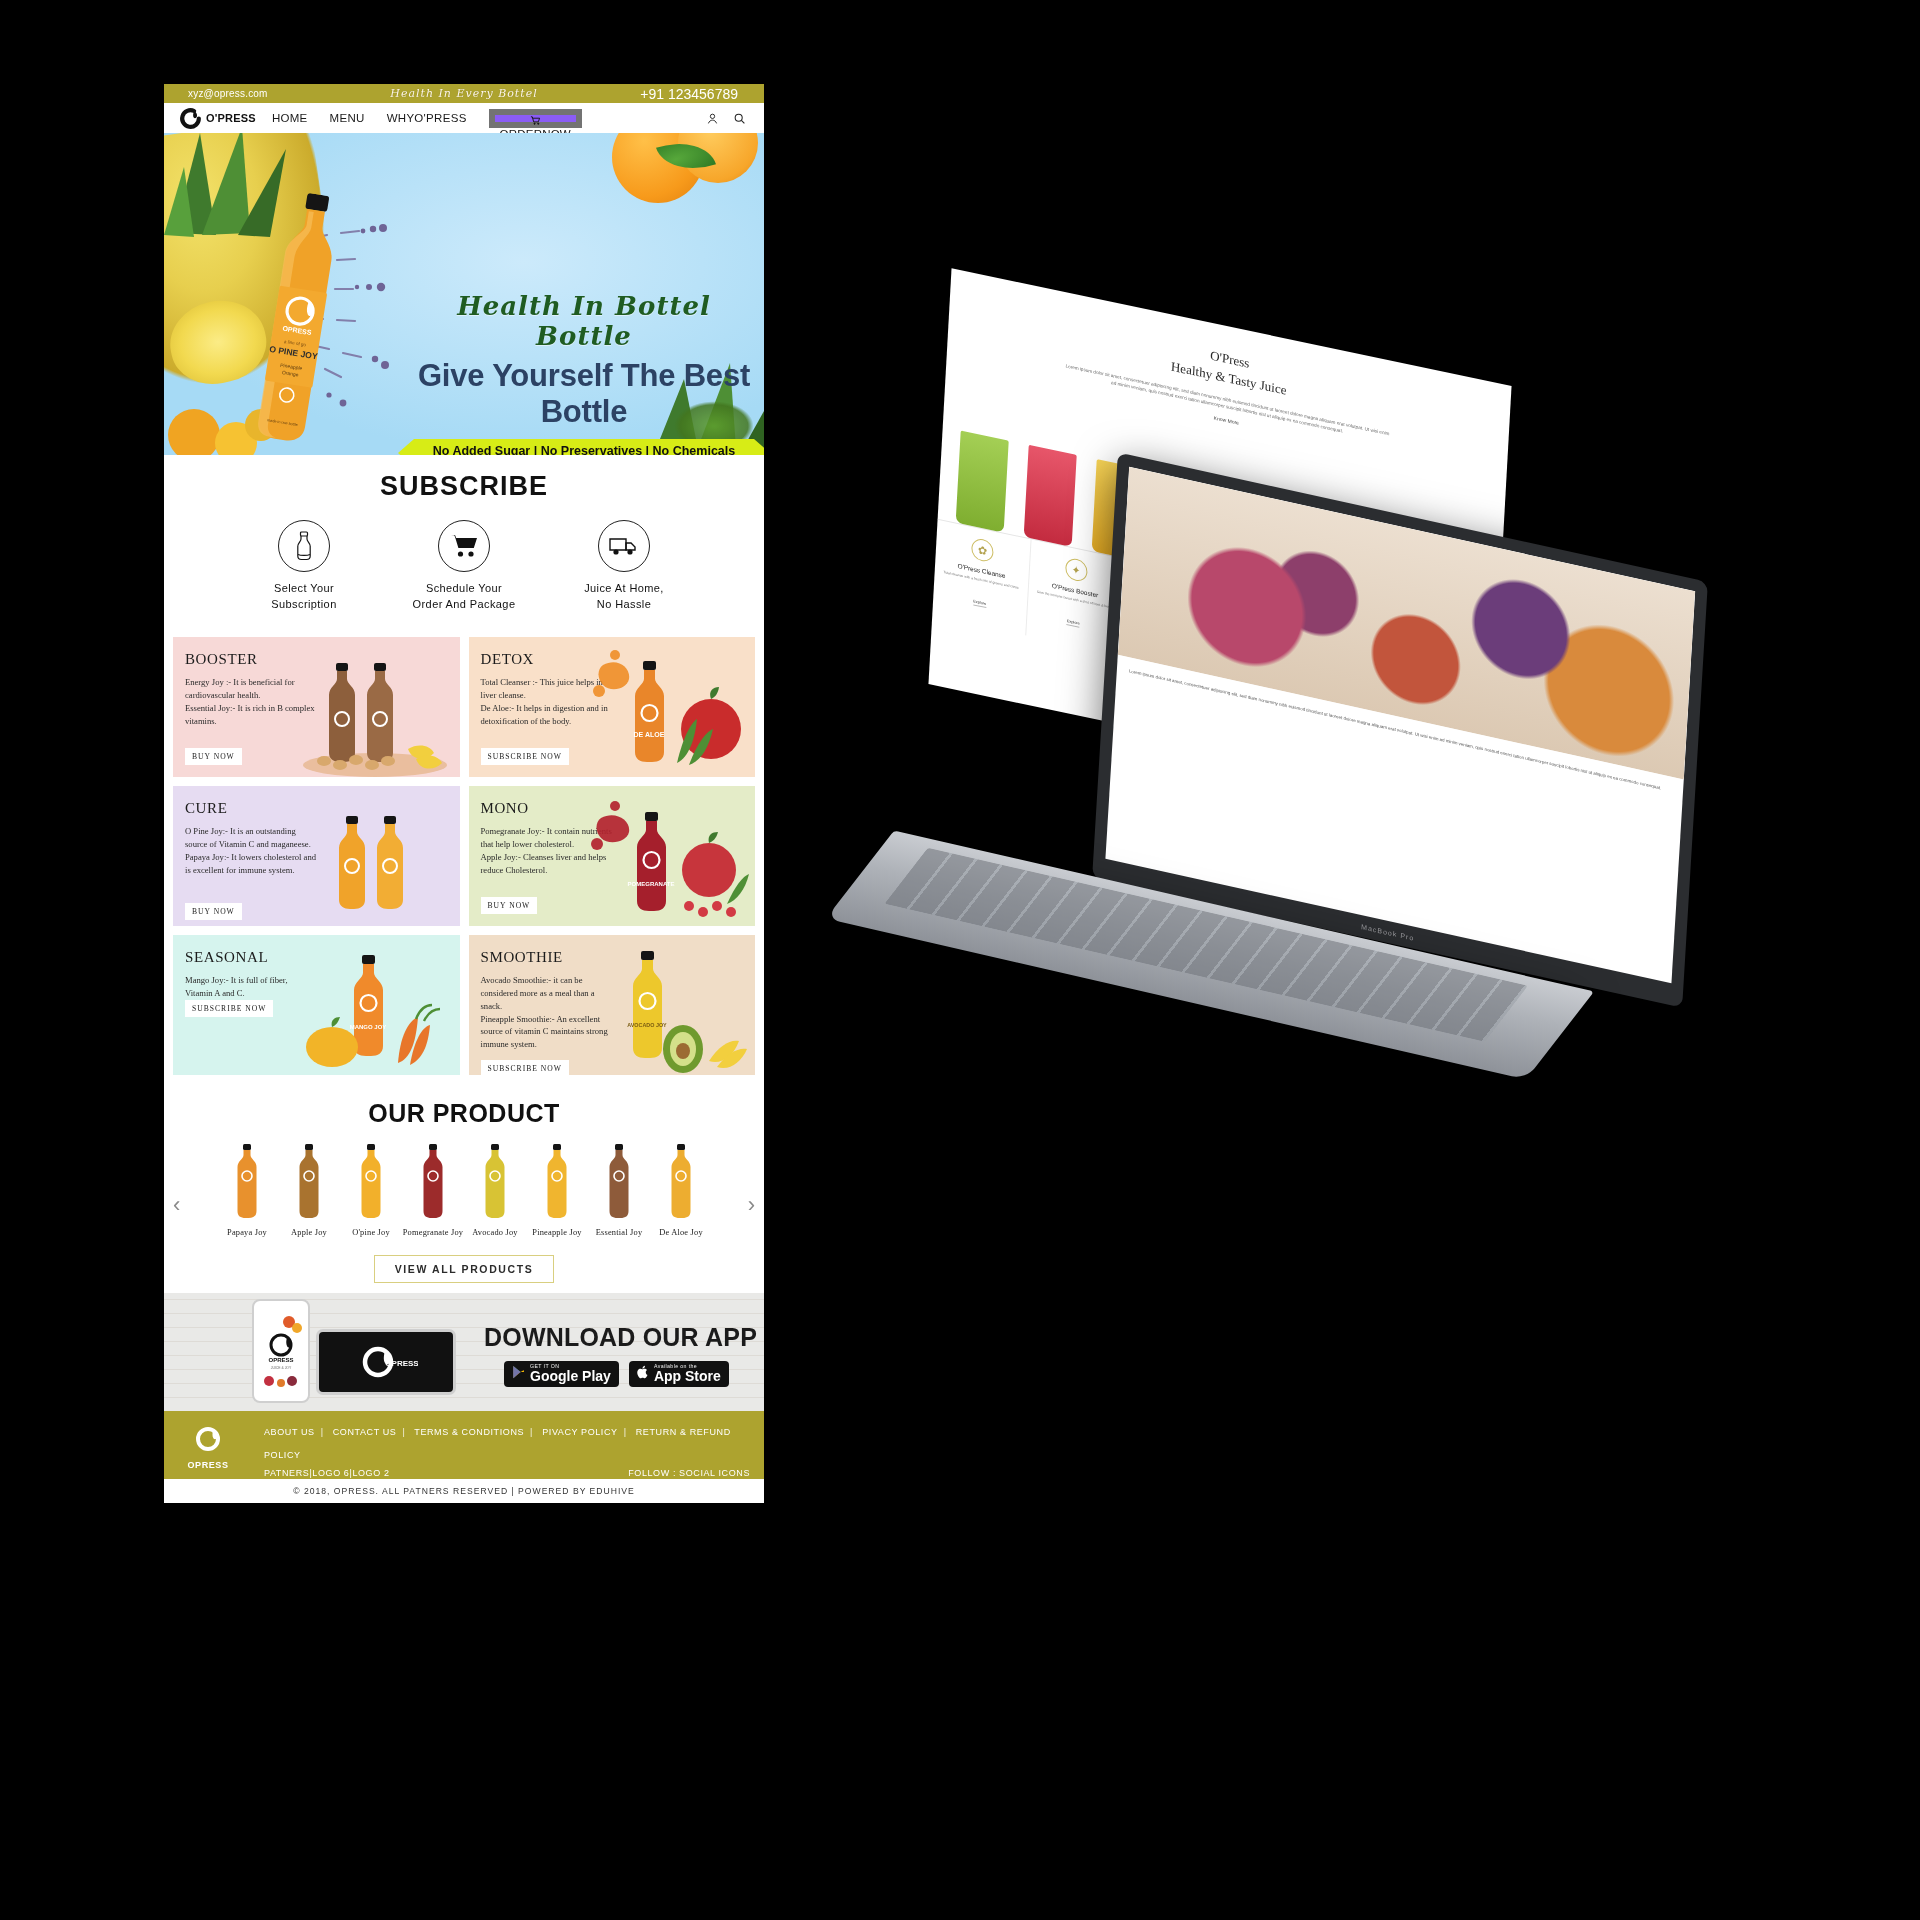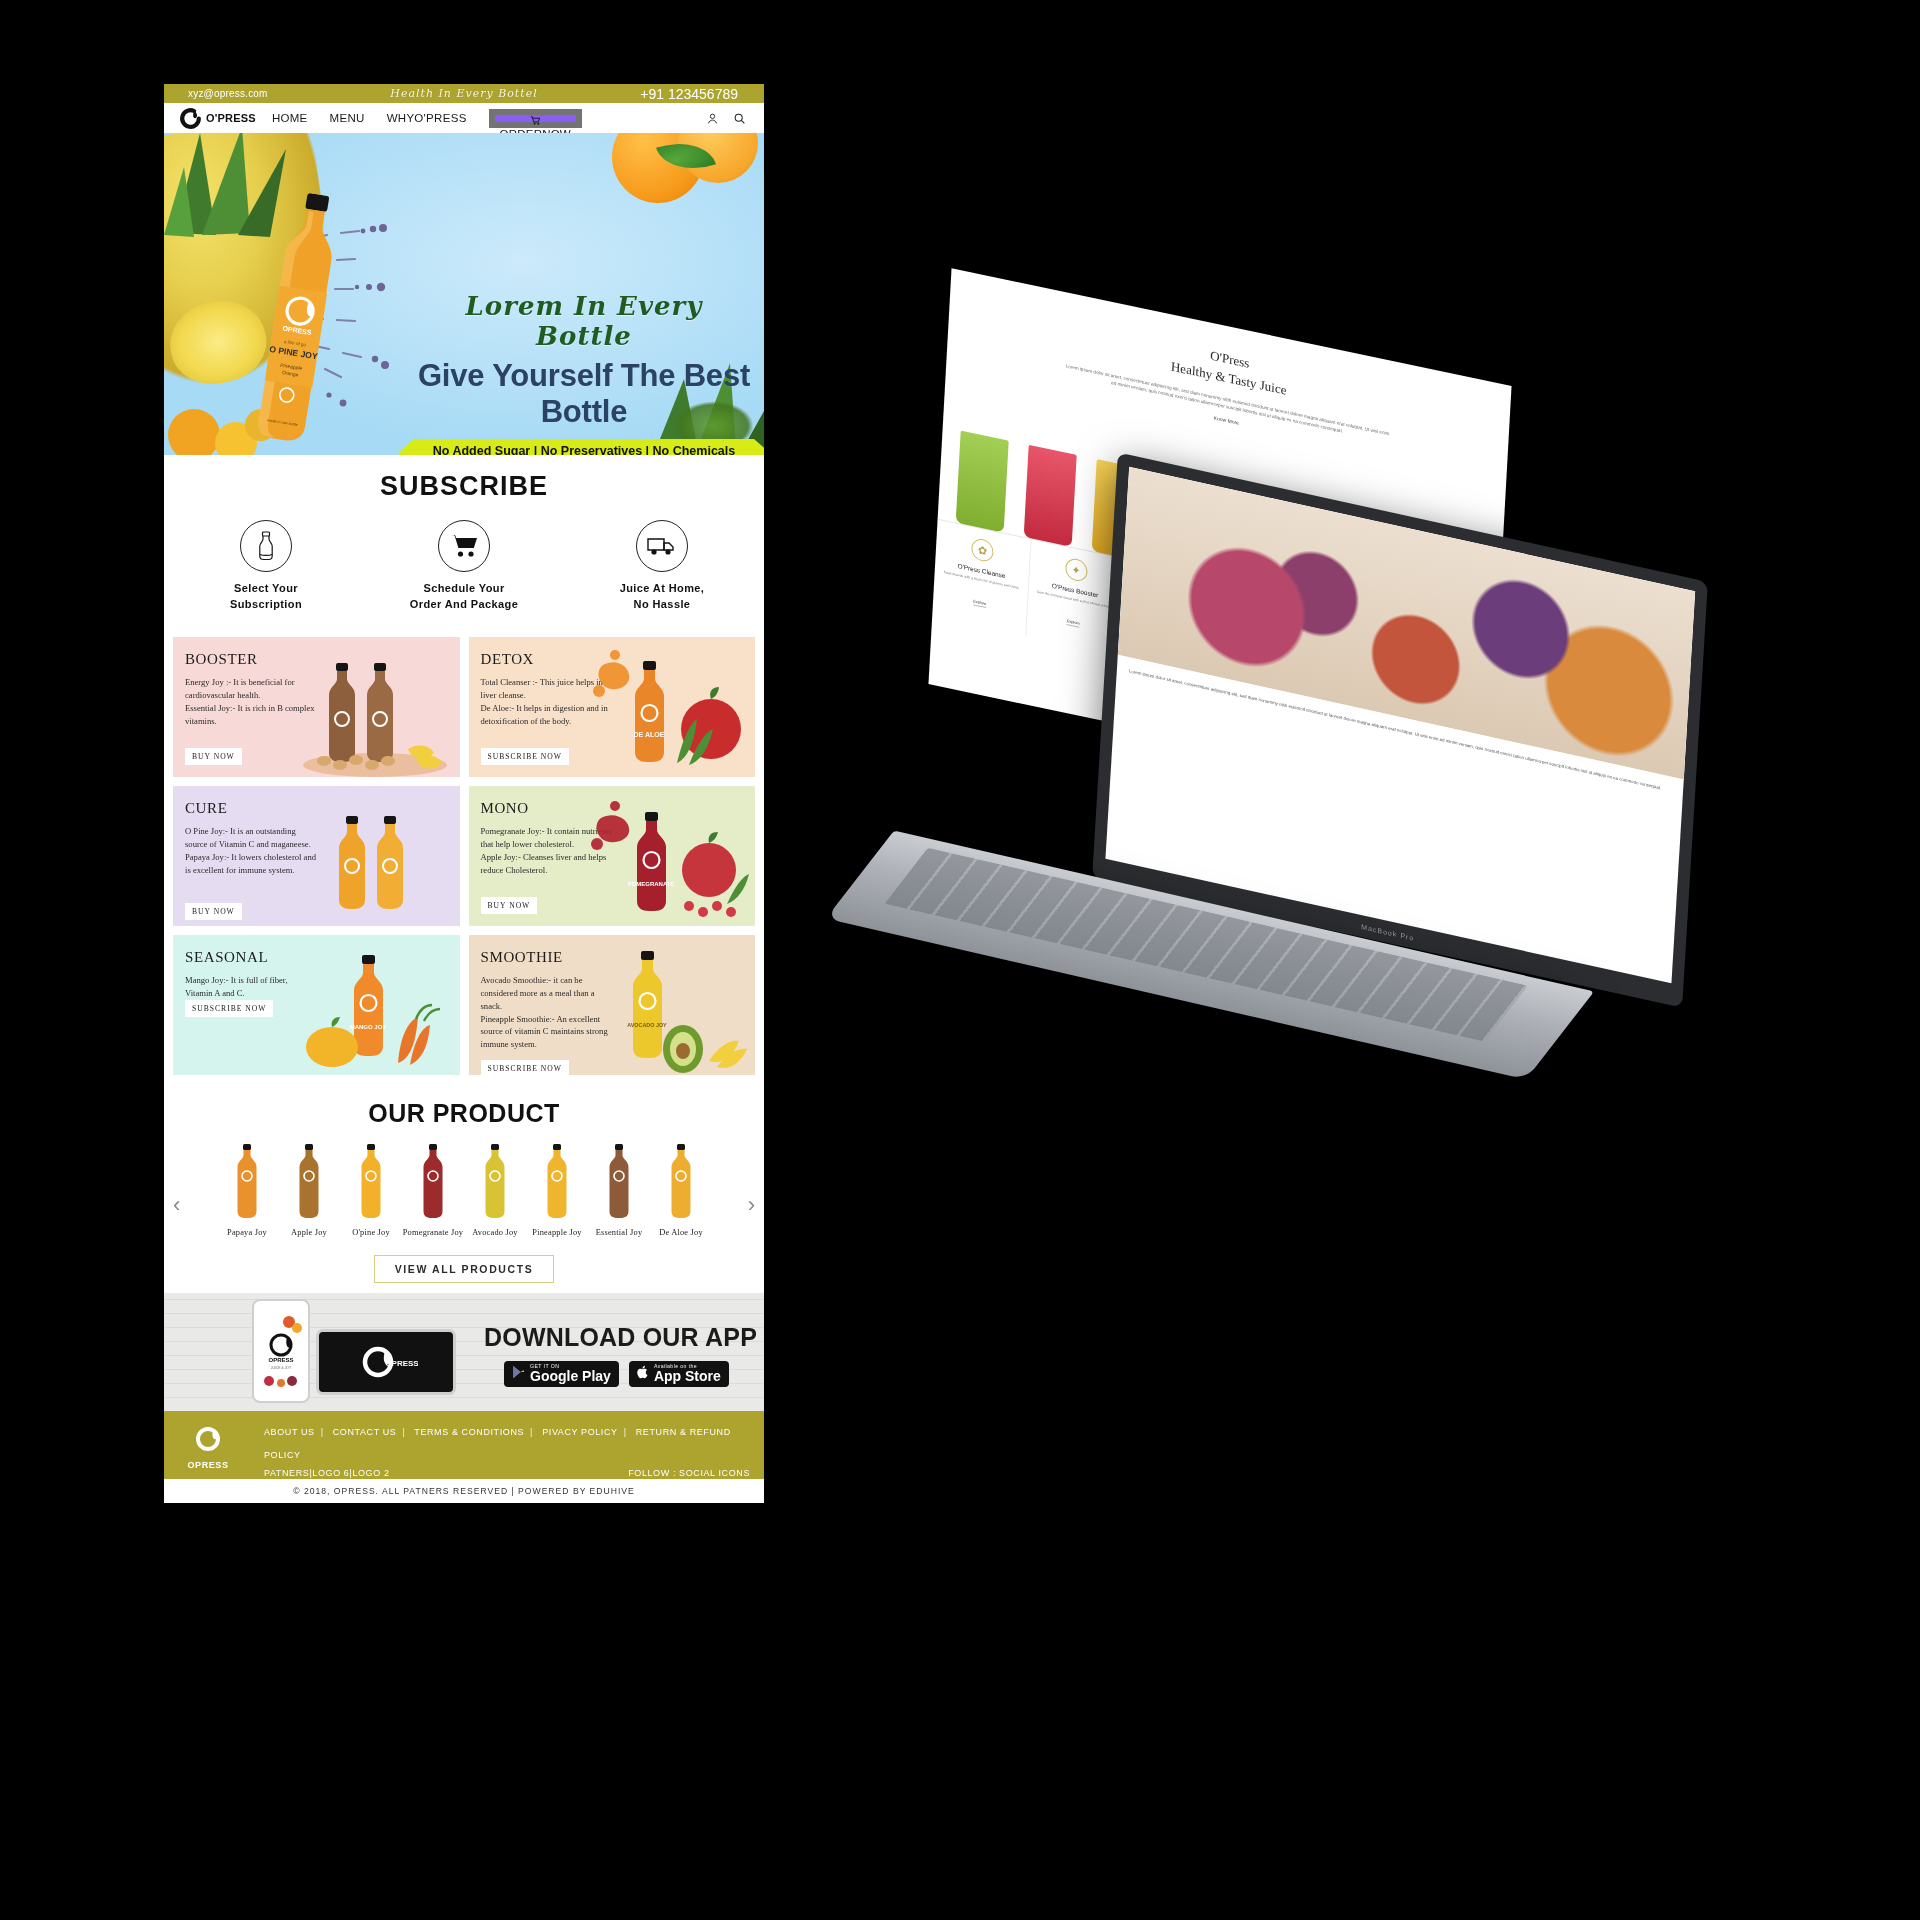--- a/index.html
+++ b/index.html
@@ -138,21 +138,21 @@
     content:""; position:absolute; right:-16px; top:0; border-top:14px solid transparent;
     border-bottom:14px solid transparent; border-left:16px solid #d7ec16;
   }
 
   
   .subscribe-sec { background: #fff; padding: 16px 0 10px; }
   .sec-title {
     text-align: center; font-weight: 700; font-size: 27px;
     letter-spacing: 1px; color: #111; margin-bottom: 18px;
   }
-  .steps { display: flex; justify-content: space-between; padding: 0 22px; font-weight: bold; }
+  .steps { display: flex; justify-content: center; padding: 0 22px; }
   .step { width: 160px; text-align: center; }
   .step-circle {
     width: 52px; height: 52px; border: 1.4px solid #222; border-radius: 50%;
     margin: 0 auto 9px; display: flex; align-items: center; justify-content: center;
   }
   .step-label { font-size: 11px; color: #111; line-height: 1.45; letter-spacing: .4px; }
 
   
   .cat-grid {
     display: grid; grid-template-columns: 1fr 1fr; gap: 9px;
@@ -456,21 +456,21 @@
         <text x="37" y="140" font-size="7" fill="#ffffff" text-anchor="middle" font-family="Liberation Sans, sans-serif" font-weight="700">OPRESS</text>
         <text x="37" y="152" font-size="4.6" fill="#7a4c12" text-anchor="middle" font-family="Liberation Sans, sans-serif">a line of go</text>
         <text x="37" y="163" font-size="8.6" fill="#2f2f2f" text-anchor="middle" font-family="Liberation Sans, sans-serif" font-weight="700">O PINE JOY</text>
         <text x="37" y="176" font-size="5" fill="#5b3a10" text-anchor="middle" font-family="Liberation Sans, sans-serif">Pineapple</text>
         <text x="37" y="183" font-size="5" fill="#5b3a10" text-anchor="middle" font-family="Liberation Sans, sans-serif">Orange</text>
         <circle cx="37" cy="203" r="7" fill="none" stroke="#fff" stroke-width="1.6"></circle>
         <text x="37" y="232" font-size="3.8" fill="#6a4310" text-anchor="middle" font-family="Liberation Sans, sans-serif">made in raw bottle</text>
       </svg>
 
       <div class="hero-copy">
-        <div class="hero-script">Lorem In Every Bottle</div>
+        <div class="hero-script">Health In Bottel Bottle</div>
         <div class="hero-sub">Give Yourself The Best Bottle</div>
         <div class="hero-ribbon">No Added Sugar | No Preservatives | No Chemicals</div>
       </div>
     </div>
 
     <div class="subscribe-sec">
       <div class="sec-title">SUBSCRIBE</div>
       <div class="steps">
 
         <div class="step">

